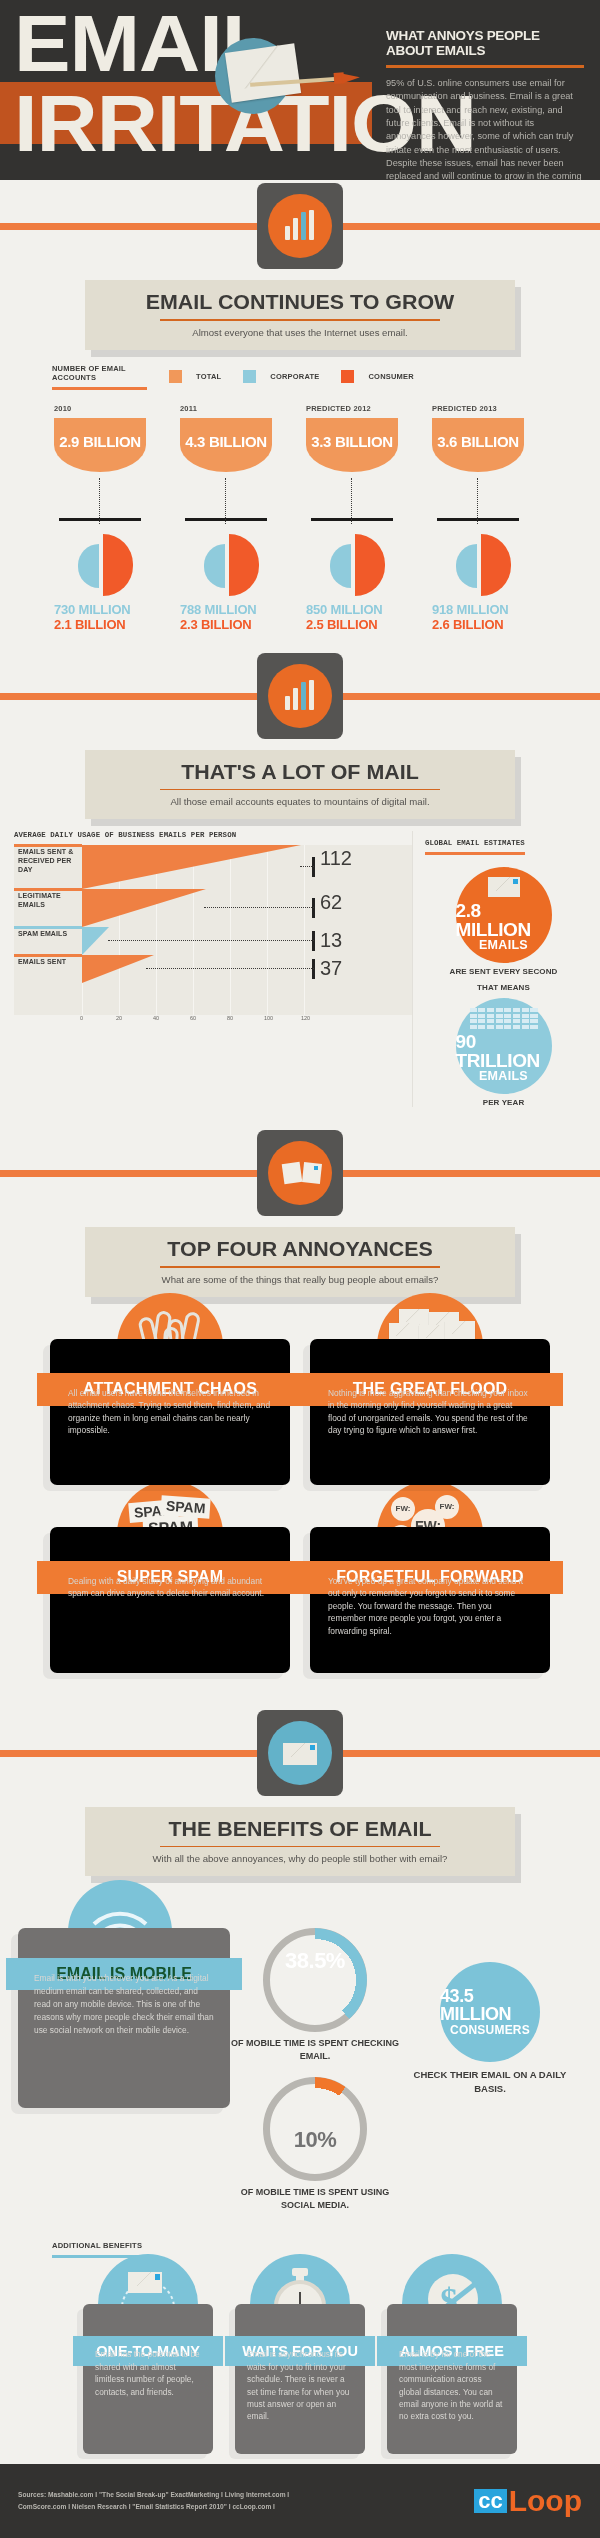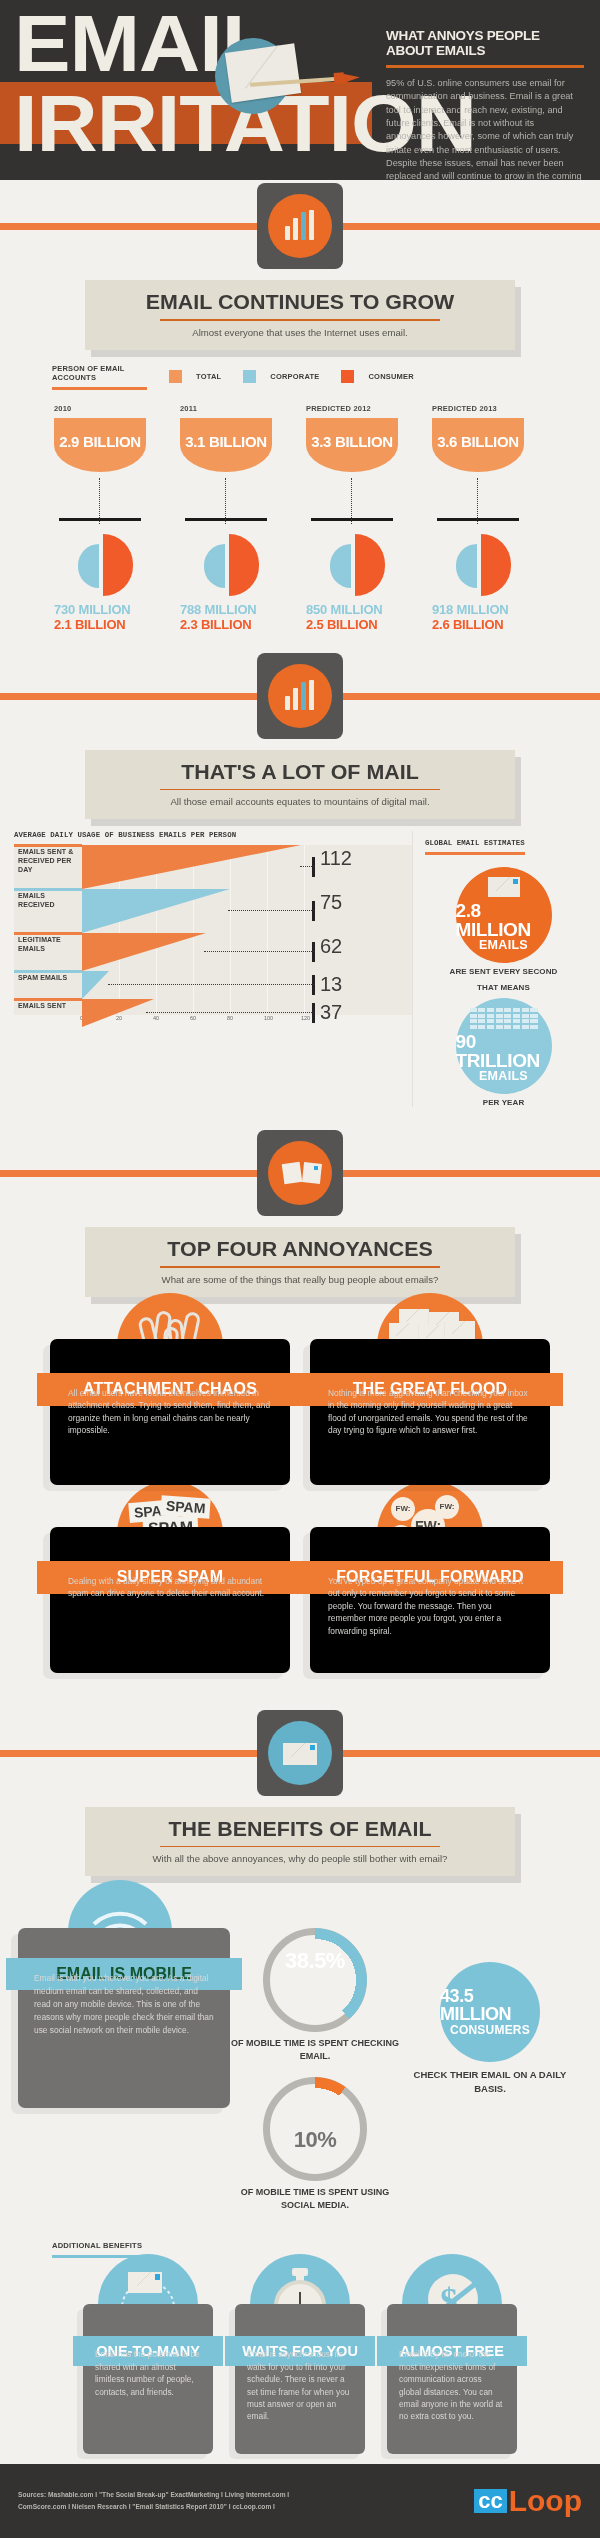--- a/index.html
+++ b/index.html
@@ -235,21 +235,21 @@
   </div>
 
   <div class="head-card">
     <h2>EMAIL CONTINUES TO GROW</h2>
     <div class="urule"></div>
     <p>Almost everyone that uses the Internet uses email.</p>
   </div>
 
   <div class="s1">
     <div class="legend">
-      <div class="legend-title">PERSON OF EMAIL ACCOUNTS</div>
+      <div class="legend-title">NUMBER OF EMAIL ACCOUNTS</div>
       <div class="legend-item">
         <span class="legend-sw" style="background:#f1985a"></span>
         <span class="legend-lb">TOTAL</span>
       </div>
       <div class="legend-item">
         <span class="legend-sw" style="background:#8fcbdc"></span>
         <span class="legend-lb">CORPORATE</span>
       </div>
       <div class="legend-item">
         <span class="legend-sw" style="background:#f15a29"></span>
@@ -268,21 +268,21 @@
         <div class="grow-halves">
           <div class="half-blue"></div>
           <div class="half-orange"></div>
         </div>
         <div class="grow-val-b">730 MILLION</div>
         <div class="grow-val-o">2.1 BILLION</div>
       </div>
       <div class="grow-col">
         <div class="grow-year">2011</div>
         <div class="grow-bowl">
-            <span>3.1 BILLION</span>
+            <span>4.3 BILLION</span>
           </div>
         <div class="grow-stem"></div>
         <div class="grow-base"></div>
         <div class="grow-halves">
           <div class="half-blue"></div>
           <div class="half-orange"></div>
         </div>
         <div class="grow-val-b">788 MILLION</div>
         <div class="grow-val-o">2.3 BILLION</div>
       </div>
@@ -351,28 +351,20 @@
 
         <div class="frow" style="height:44px">
           <div class="flead" style="background:#ef8043;width:68px;top:-1px"></div>
           <div class="flabel">EMAILS SENT &amp; RECEIVED PER DAY</div>
           <div class="ftri" style="border-left:219px solid #ef8043; border-top:0px solid transparent; border-bottom:44px solid transparent; top:0;"></div>
           <div class="fdot" style="left:286px;width:14px;top:21px"></div>
           <div class="ftick" style="left:298px;top:12px"></div>
           <div class="fval">112</div>
         </div>
 
-        <div class="frow" style="height:44px">
-          <div class="flead" style="background:#8fcbdc;width:68px;top:-1px"></div>
-          <div class="flabel">EMAILS RECEIVED</div>
-          <div class="ftri" style="border-left:148px solid #8fcbdc; border-top:0px solid transparent; border-bottom:44px solid transparent; top:0;"></div>
-          <div class="fdot" style="left:214px;width:86px;top:21px"></div>
-          <div class="ftick" style="left:298px;top:12px"></div>
-          <div class="fval">75</div>
-        </div>
 
         <div class="frow" style="height:38px">
           <div class="flead" style="background:#ef8043;width:68px;top:-1px"></div>
           <div class="flabel">LEGITIMATE EMAILS</div>
           <div class="ftri" style="border-left:124px solid #ef8043; border-top:0px solid transparent; border-bottom:38px solid transparent; top:0;"></div>
           <div class="fdot" style="left:190px;width:110px;top:18px"></div>
           <div class="ftick" style="left:298px;top:9px"></div>
           <div class="fval">62</div>
         </div>
 

